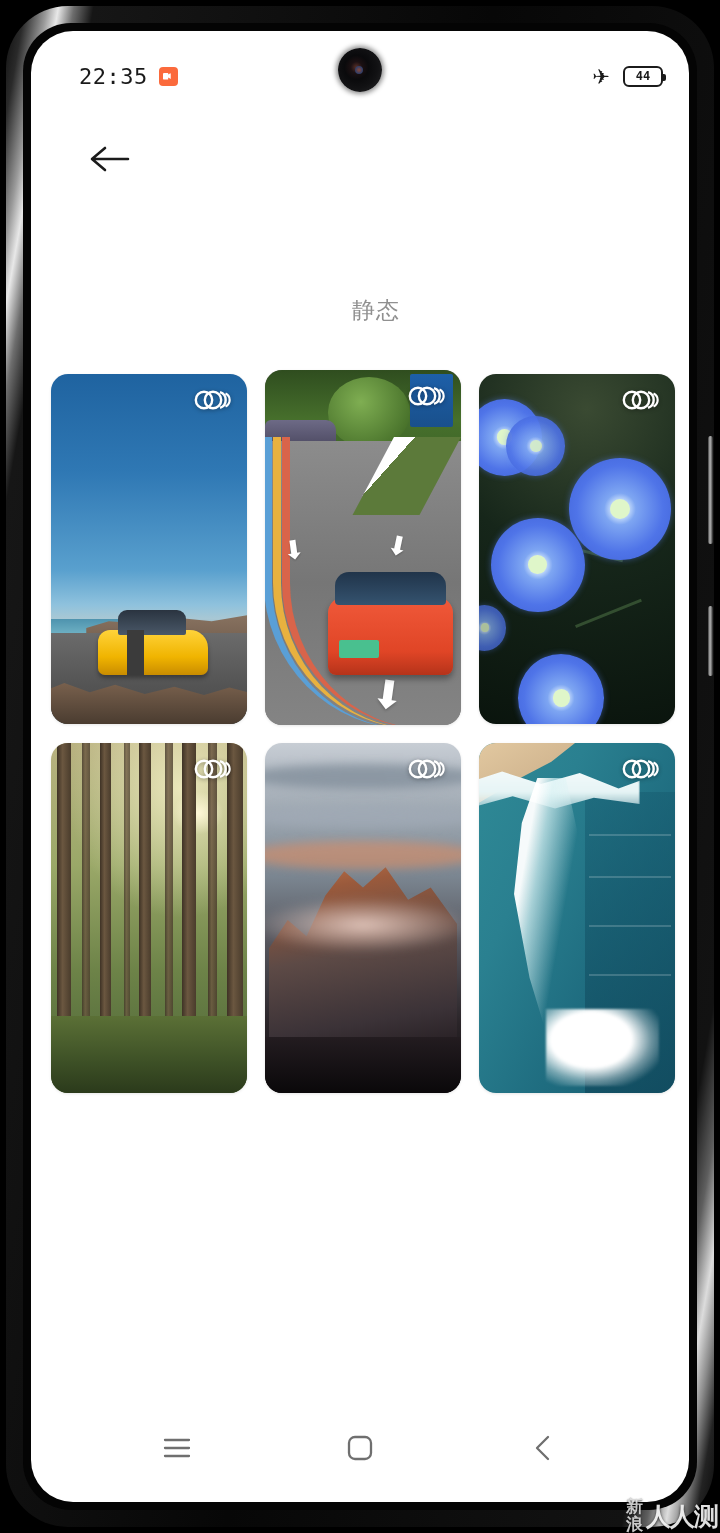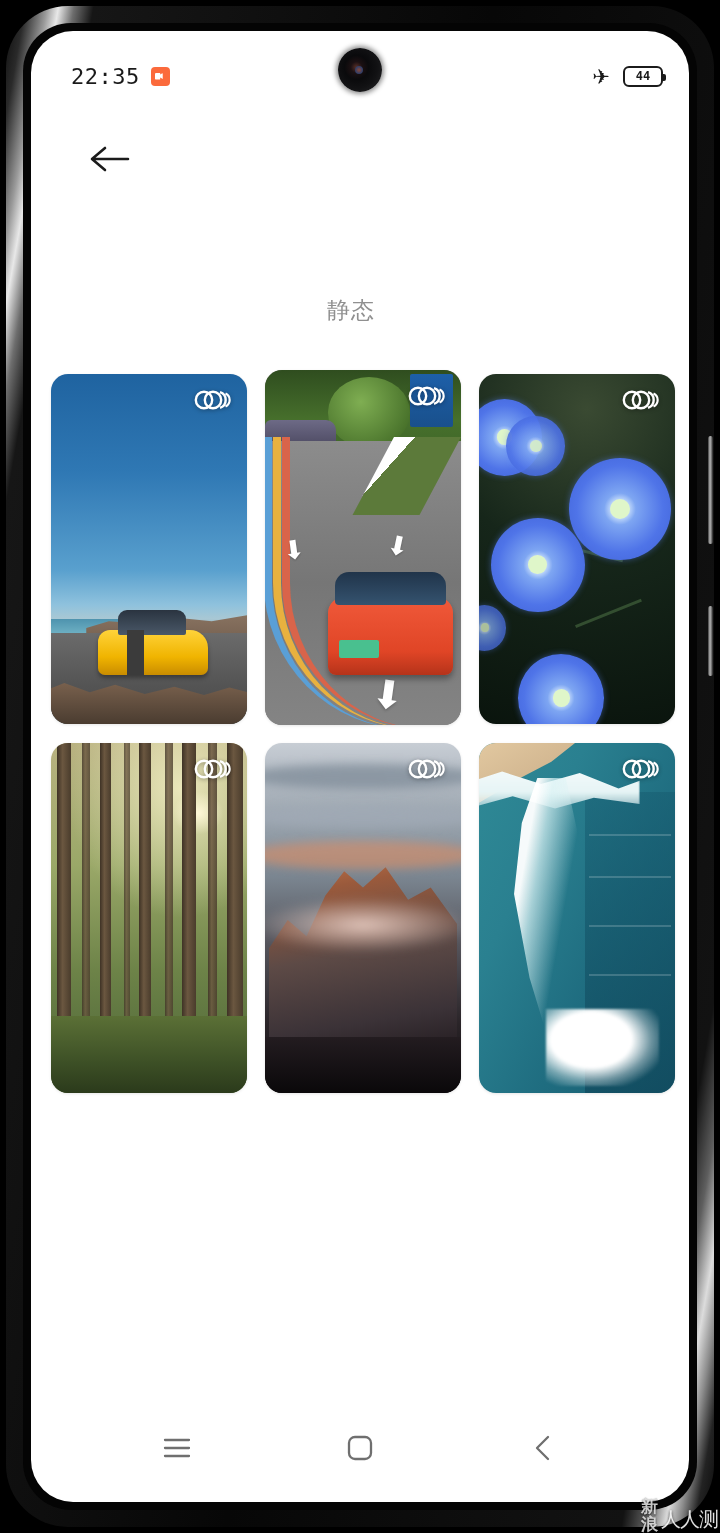--- a/index.html
+++ b/index.html
@@ -51,21 +51,21 @@
     left: 25px; top: 25px;
     width: 658px; height: 1471px;
     border-radius: 42px;
     background: #ffffff;
     overflow: hidden;
   }
 
   
   #status-bar {
     position: absolute;
-    top: 0; left: 4px; right: 0;
+    top: 0; left: 12px; right: 0;
     height: 74px;
     display: flex;
     align-items: center;
     justify-content: space-between;
     padding: 16px 26px 0 36px;
   }
   #status-left  { display: flex; align-items: center; gap: 11px; }
   #status-right { display: flex; align-items: center; gap: 13px; }
 
   #status-clock {
@@ -141,21 +141,21 @@
     left: 48px; top: 170px;
     font-size: 44px;
     font-weight: 700;
     color: #111;
     letter-spacing: 1.5px;
   }
 
   
   #tab-bar {
     position: absolute;
-    left: 15px; top: 248px;
+    left: 40px; top: 248px;
     width: 610px;
     display: flex;
   }
   .tab {
     flex: 1;
     height: 62px;
     display: flex;
     align-items: center;
     justify-content: center;
     font-size: 23px;
@@ -444,21 +444,21 @@
     z-index: 60;
     opacity: .92;
   }
   #watermark .wm-col {
     display: flex; flex-direction: column;
     font-size: 17px; line-height: 1.02;
     color: #d8d8d8; font-weight: 700;
     text-shadow: 0 1px 2px rgba(0,0,0,.8);
   }
   #watermark .wm-main {
-    font-size: 20px; font-weight: 400; color: #f2f2f2;
+    font-size: 25px; font-weight: 700; color: #f2f2f2;
     letter-spacing: -1px;
     text-shadow: 0 1px 3px rgba(0,0,0,.85);
   }
 </style>
 </head>
 <body>
 
 <div id="phone-frame">
   <div id="frame-inner-bezel"></div>
   <div class="side-btn" id="volume-button"></div>

